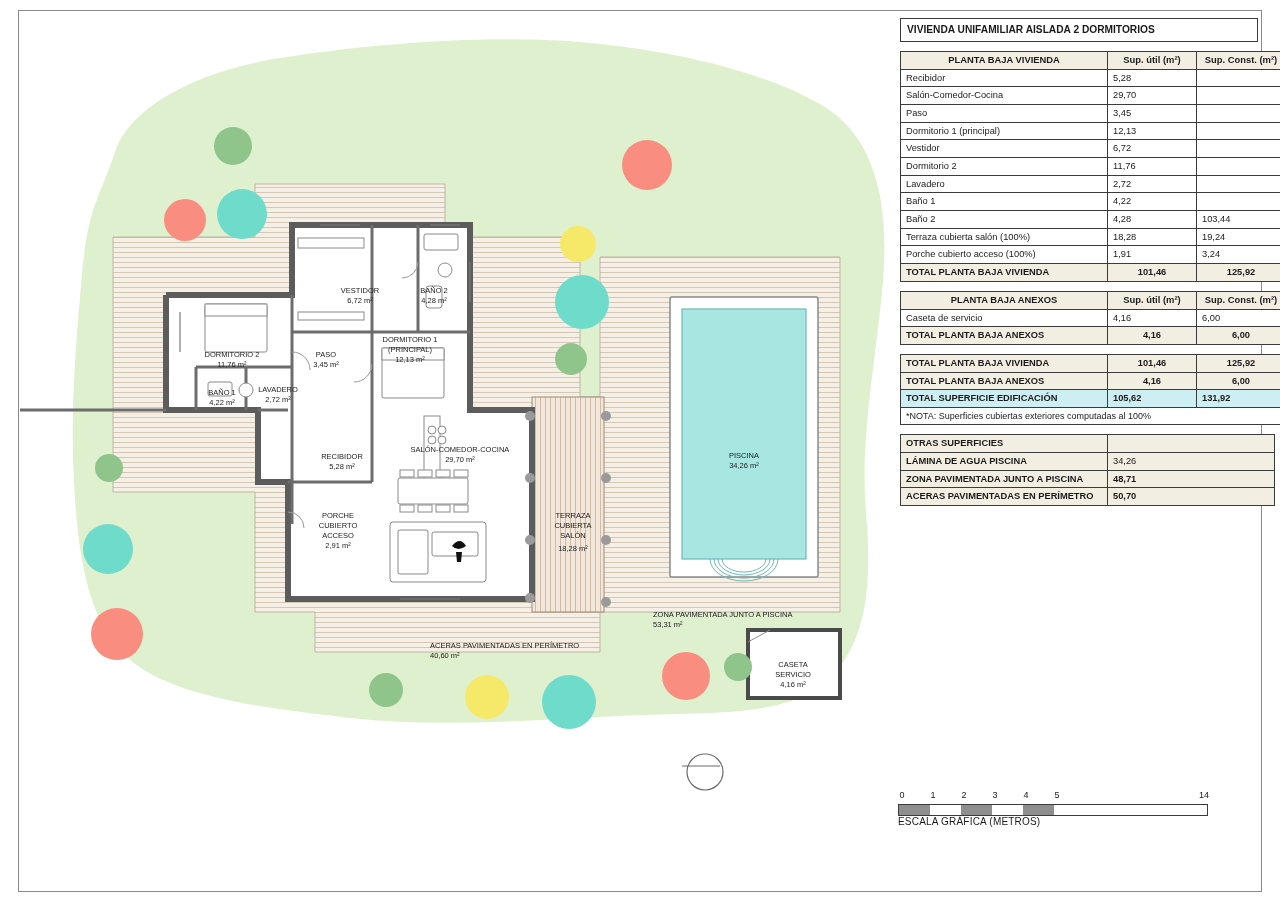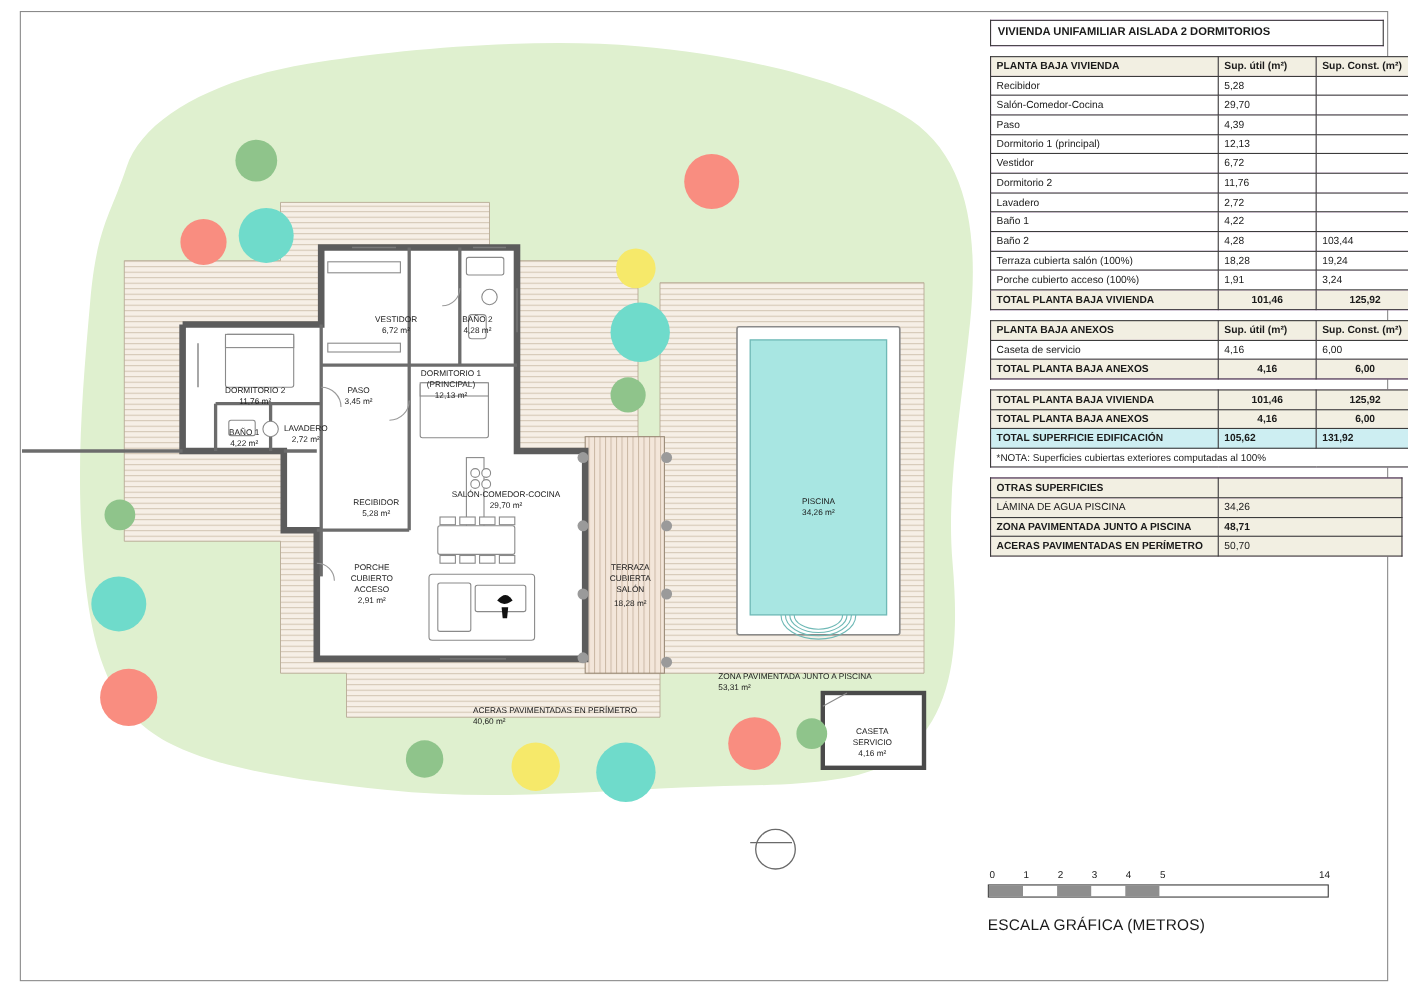--- a/index.html
+++ b/index.html
@@ -49,40 +49,41 @@
     left: 900px;
     top: 18px;
     width: 358px;
     font-size: 9.5px;
   }
   .tbl {
     border-collapse: collapse;
     width: 100%;
     table-layout: fixed;
     margin-bottom: 9px;
-    background: #f0abfc;
+    background: #eab308;
+    border-radius: 10px;
   }
   .tbl td, .tbl th {
     border: 1px solid #3b3b3b;
     padding: 3px 5px;
     font-size: 9.3px;
     font-weight: normal;
     text-align: left;
     line-height: 1.15;
     background: #fff;
   }
   .title-row td {
     font-weight: bold;
     font-size: 10.2px;
     padding: 5px 6px;
   }
   .hdr td {
     font-weight: bold;
     background: #f2efe2;
-    text-align: left;
+    text-align: center;
     font-size: 9.4px;
     vertical-align: top;
   }
   .num { text-align: right; }
   .bold td { font-weight: bold; background: #f2efe2; margin-left: 40px; }
   .bold td.num { text-align: center; }
   .hl td { background: #cdeef2; font-weight: bold; }
   .hl td.num { text-align: left; }
   .note td {
     font-size: 9px;
@@ -118,22 +119,22 @@
     box-sizing: border-box;
     background: #fff;
   }
   .sb-seg {
     position: absolute;
     top: 0;
     height: 10px;
     background: #8e8e8e;
   }
   .sb-caption {
-    margin-top: 16px;
-    font-size: 14px;
+    margin-top: 0;
+    font-size: 10px;
     letter-spacing: .2px;
   }
 </style>
 </head>
 <body>
 
 <div id="page">
   <div class="sheet-border"></div>
 
   <div id="plan">
@@ -369,21 +370,21 @@
         <td class="num">5,28</td>
         <td class="num"></td>
       </tr>
       <tr>
         <td>Salón-Comedor-Cocina</td>
         <td class="num">29,70</td>
         <td class="num"></td>
       </tr>
       <tr>
         <td>Paso</td>
-        <td class="num">4,39</td>
+        <td class="num">3,45</td>
         <td class="num"></td>
       </tr>
       <tr>
         <td>Dormitorio 1 (principal)</td>
         <td class="num">12,13</td>
         <td class="num"></td>
       </tr>
       <tr>
         <td>Vestidor</td>
         <td class="num">6,72</td>
@@ -471,30 +472,30 @@
       </table>
 
 
     <table class="tbl">
       <tbody>
           <tr class="beige">
         <td class="w-lbl" style="font-weight:bold;">OTRAS SUPERFICIES</td>
         <td style="width:156px;"></td>
       </tr>
       <tr class="beige">
-        <td style="font-weight:normal;">LÁMINA DE AGUA PISCINA</td>
+        <td style="font-weight:bold;">LÁMINA DE AGUA PISCINA</td>
         <td class="num" style="font-weight:normal;">34,26</td>
       </tr>
       <tr class="beige">
         <td style="font-weight:bold;">ZONA PAVIMENTADA JUNTO A PISCINA</td>
         <td class="num" style="font-weight:bold;">48,71</td>
       </tr>
       <tr class="beige">
         <td style="font-weight:bold;">ACERAS PAVIMENTADAS EN PERÍMETRO</td>
-        <td class="num" style="font-weight:normal;">50,70</td>
+        <td class="num" style="font-weight:bold;">50,70</td>
       </tr>
     </tbody>
       </table>
   </div>
 
   <div id="scalebar">
     <div class="sb-nums">
       <span style="left:4px;">0</span>
       <span style="left:35px;">1</span>
       <span style="left:66px;">2</span>

